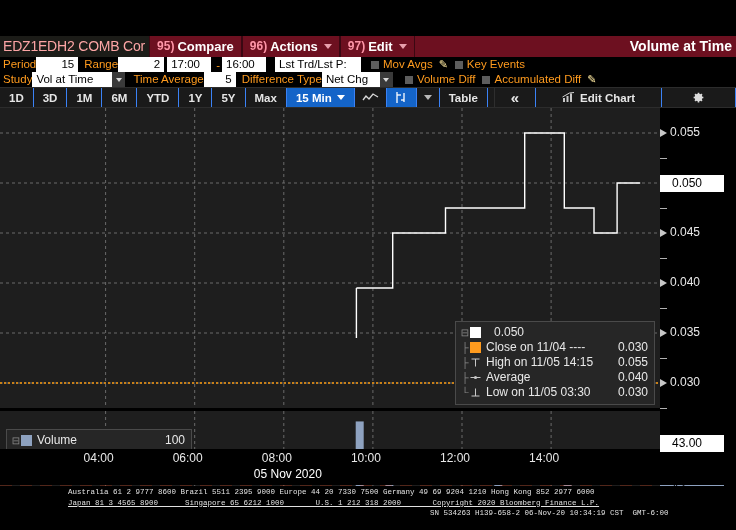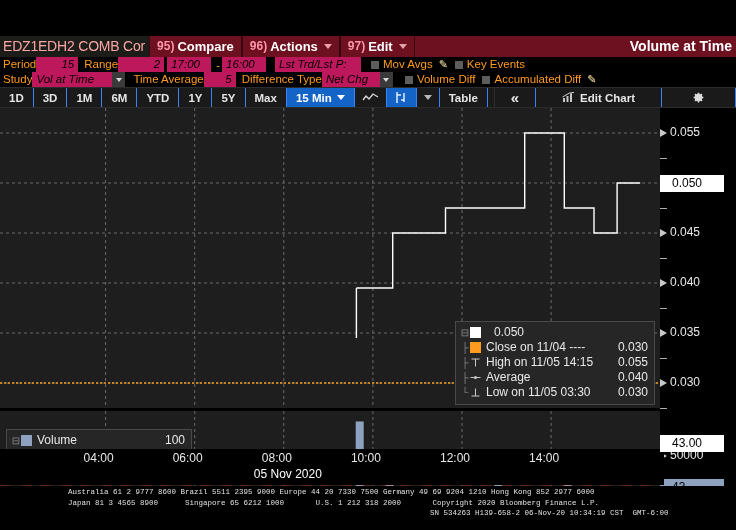--- a/index.html
+++ b/index.html
@@ -37,24 +37,23 @@
   }
   .title-right{
     position:absolute;right:4px;top:0;line-height:21px;
     font-size:14px;font-weight:bold;color:#fff;white-space:nowrap;
   }
 
   
   .paramrow{height:15px;background:#000;display:flex;align-items:center;font-size:11.5px;white-space:nowrap;}
   .plabel{color:#ff9b1e;padding:0 0 0 3px;line-height:15px;}
   .pfield{
-    background:#be185d;color:#000;line-height:15px;height:15px;
+    background:#ffffff;color:#000;line-height:15px;height:15px;
     padding:0 4px;margin-right:3px;text-align:right;
     font-size:11.5px;
-    font-style:italic;
   }
   .pfield.left{text-align:left;}
   .pdash{color:#ff9b1e;padding:0 2px;}
   .pdrop{
     background:#3a3a3a;width:13px;height:15px;margin-right:5px;
     display:inline-flex;align-items:center;justify-content:center;
   }
   .pdrop i{
     border-left:3px solid transparent;border-right:3px solid transparent;
     border-top:4px solid #d8d8d8;display:block;
@@ -147,32 +146,32 @@
   #volLegend{left:6px;top:321px;width:186px;box-sizing:border-box;}
   #accLegend{left:6px;top:392px;width:234px;box-sizing:border-box;background:#1a1a1a;border:none;}
   #accLegend .title{text-align:center;font-size:12px;color:#fff;line-height:15px;}
 
   .accplot{
     position:absolute;left:0;top:386px;width:660px;height:62px;background:#000;
   }
 
   
   .xaxis{
-    position:absolute;left:0;top:449px;width:620px;height:36px;background:#000;padding-left:44px;
+    position:absolute;left:0;top:449px;width:736px;height:36px;background:#000;
   }
   .xtick{position:absolute;font-size:12px;color:#e8e8e8;top:2px;}
   .xdate{position:absolute;top:18px;font-size:12px;color:#fff;}
 
   .footer{
     position:absolute;left:0;top:486px;width:736px;height:44px;background:#000;
     font-family:"Liberation Mono", monospace;font-size:7.5px;color:#e0e0e0;
     line-height:10.5px;
   }
   .footer .l1{position:absolute;left:68px;top:1px;white-space:pre;}
-  .footer .l2{position:absolute;left:68px;top:11.5px;white-space:pre;}
+  .footer .l2{position:absolute;left:68px;top:11.5px;white-space:pre;text-decoration:underline;}
   .footer .l3{position:absolute;left:430px;top:22px;white-space:pre;}
 </style>
 </head>
 <body>
 
 <div class="app">
 
   <div class="topstrip"></div>
 
   <div class="titlebar">

